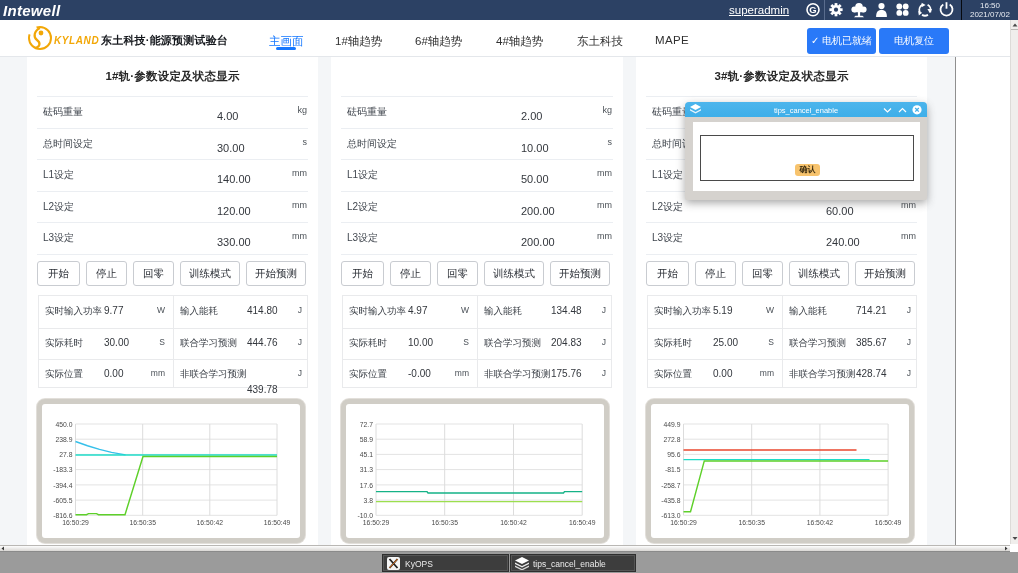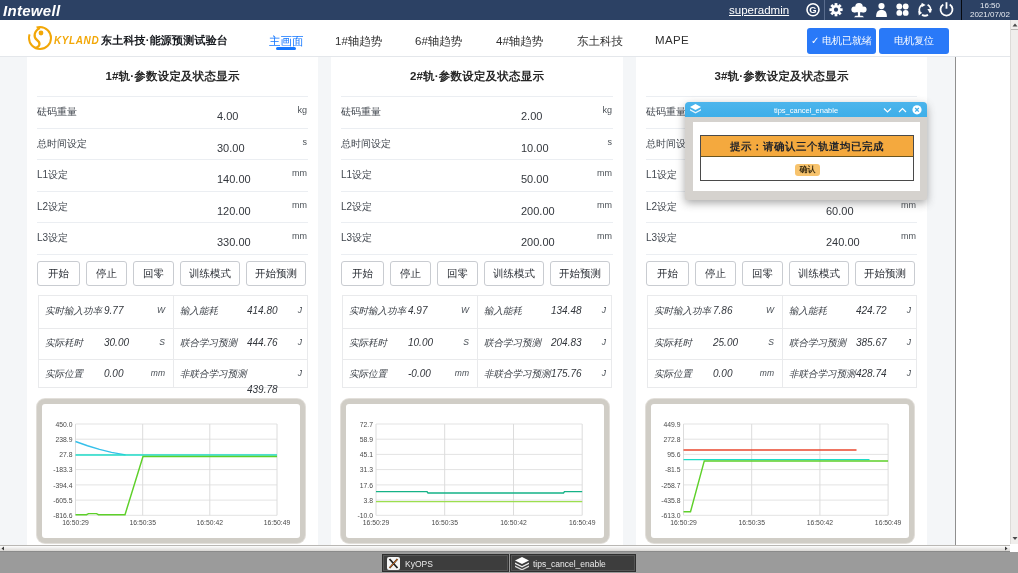--- a/index.html
+++ b/index.html
@@ -16,29 +16,29 @@
 .nav { position:absolute; top:14px; font-size:11.5px; color:#303030; }
 .nav.act { color:#1678ff; }
 #navul { position:absolute; left:276px; top:27px; width:20px; height:3px; background:#1678ff; border-radius:2px; }
 .bbtn { position:absolute; top:8px; height:26px; background:#2979f8; border-radius:3px; color:#fff; font-size:10px; text-align:center; line-height:26px; }
 #main { position:absolute; left:0; top:57px; width:955px; height:488px; background:#f4f6f8; }
 #rline { position:absolute; left:955px; top:57px; width:1px; height:488px; background:#8f8f8f; }
 #rwhite { position:absolute; left:956px; top:57px; width:54px; height:488px; background:#fff; }
 .card { position:absolute; top:57px; height:488px; background:#fff; }
 .ctitle { position:absolute; top:12px; left:0; right:0; text-align:center; font-size:11.5px; font-weight:bold; color:#262626; letter-spacing:.2px; }
 .hl { position:absolute; left:10px; right:10px; height:1px; background:#ebeef2; }
-.plab { position:absolute; left:10px; font-size:10px; color:#40464e; }
+.plab { position:absolute; left:16px; font-size:10px; color:#40464e; }
 .pval { position:absolute; left:190px; font-size:11px; color:#33373d; }
 .punit { position:absolute; right:11px; font-size:9px; color:#4c5258; }
 .btn { position:absolute; top:204px; height:25px; background:#fff; border:1px solid #c9ccd1; border-radius:3px;
   font-size:10.5px; color:#2b2f36; text-align:center; line-height:23px; }
 .stbl { position:absolute; left:11px; top:238px; width:270px; height:93px; border:1px solid #e9eaec; }
 .shl { position:absolute; left:0; right:0; height:1px; background:#e9eaec; }
 .svl { position:absolute; left:134px; top:0; bottom:0; width:1px; background:#e9eaec; }
-.sc { position:absolute; font-size:9.5px; color:#3c4148; white-space:nowrap;font-style:italic; }
+.sc { position:absolute; font-size:9.5px; color:#3c4148; white-space:nowrap; }
 .sv { font-size:10px; color:#33373d; }
 .su { left:0; text-align:right; color:#4a5057; font-size:8.5px; }
 .chbox { position:absolute; left:10px; top:342px; width:268px; height:144px; background:#fff;
   border:5px solid #d0cdc6; border-radius:8px; box-shadow:0 0 0 1px #e2dfda; overflow:hidden; }
 .chbox svg { font-family:"Liberation Sans",sans-serif; }
 #dlg { position:absolute; left:685px; top:102px; width:242px; height:98px; background:#d5d2ce;
   border-radius:5px 5px 2px 2px; box-shadow:0 3px 9px rgba(60,60,60,.45); }
 #dlgtitle { position:absolute; left:0; top:0; width:242px; height:15px; border-radius:4px 4px 0 0;
   background:linear-gradient(#4cb5ec,#3daee9); }
 #dlgtext { position:absolute; left:0; top:3.5px; width:242px; text-align:center; color:#fff; font-size:7.5px; }
@@ -132,21 +132,20 @@
         <text x="100.7" y="121.3" font-size="6.8" fill="#4a4a4a" text-anchor="middle">16:50:35</text>
         <text x="167.8" y="121.3" font-size="6.8" fill="#4a4a4a" text-anchor="middle">16:50:42</text>
         <text x="235.0" y="121.3" font-size="6.8" fill="#4a4a4a" text-anchor="middle">16:50:49</text>
         <polyline points="33.5,37.5 45.5,41.8 57.5,45.4 69.5,48.4 83.5,50.9" fill="none" stroke="#36c0ea" stroke-width="1.45"></polyline>
         <polyline points="33.5,51.0 235.0,51.0" fill="none" stroke="#1edbc8" stroke-width="1.45"></polyline>
         <polyline points="33.5,110.7 44.5,110.7 46.5,109.6 54.5,109.6 56.5,110.7 83.0,110.7 101.0,52.5 235.0,52.5" fill="none" stroke="#5ed02a" stroke-width="1.45"></polyline>
       </svg>
     </div>
   </div>
 <div class="card" style="left:331px;width:292px">
-    <div class="ctitle">2#轨·参数设定及状态显示</div>
     <div class="hl" style="top:39.0px"></div>
     <div class="hl" style="top:70.5px"></div>
     <div class="hl" style="top:102.0px"></div>
     <div class="hl" style="top:133.5px"></div>
     <div class="hl" style="top:165.0px"></div>
     <div class="hl" style="top:196.5px"></div>
     <div class="plab" style="top:48.0px">砝码重量</div>
     <div class="pval" style="top:53.0px">2.00</div>
     <div class="punit" style="top:48.0px">kg</div>
     <div class="plab" style="top:79.5px">总时间设定</div>
@@ -244,24 +243,24 @@
     <div class="btn" style="left:10px;width:43px">开始</div>
     <div class="btn" style="left:59px;width:41px">停止</div>
     <div class="btn" style="left:106px;width:41px">回零</div>
     <div class="btn" style="left:153px;width:60px">训练模式</div>
     <div class="btn" style="left:219px;width:60px">开始预测</div>
     <div class="stbl">
       <div class="shl" style="top:32px"></div>
       <div class="shl" style="top:63px"></div>
       <div class="svl"></div>
       <div class="sc" style="left:6px;top:9px">实时输入功率</div>
-      <div class="sc sv" style="left:65px;top:9px">7.86</div>
+      <div class="sc sv" style="left:65px;top:9px">5.19</div>
       <div class="sc su" style="width:126px;top:9px">W</div>
       <div class="sc" style="left:141px;top:9px">输入能耗</div>
-      <div class="sc sv" style="left:208px;top:9px">424.72</div>
+      <div class="sc sv" style="left:208px;top:9px">714.21</div>
       <div class="sc su" style="width:263px;top:9px">J</div>
       <div class="sc" style="left:6px;top:41px">实际耗时</div>
       <div class="sc sv" style="left:65px;top:41px">25.00</div>
       <div class="sc su" style="width:126px;top:41px">S</div>
       <div class="sc" style="left:141px;top:41px">联合学习预测</div>
       <div class="sc sv" style="left:208px;top:41px">385.67</div>
       <div class="sc su" style="width:263px;top:41px">J</div>
       <div class="sc" style="left:6px;top:72px">实际位置</div>
       <div class="sc sv" style="left:65px;top:72px">0.00</div>
       <div class="sc su" style="width:126px;top:72px">mm</div>
@@ -384,21 +383,20 @@
   </svg>
   <div id="dlgtext">tips_cancel_enable</div>
   <svg width="46" height="13" style="position:absolute;left:196px;top:1px">
     <path d="M3 5.5 L6.5 9 L10 5.5" fill="none" stroke="#fff" stroke-width="1.2"></path>
     <path d="M18 9 L21.5 5.5 L25 9" fill="none" stroke="#fff" stroke-width="1.2"></path>
     <circle cx="36" cy="6.8" r="4.6" fill="#fff"></circle>
     <path d="M34.2 5 L37.8 8.6 M37.8 5 L34.2 8.6" stroke="#41aee9" stroke-width="1.3"></path>
   </svg>
   <div id="dlgwhite"></div>
   <div id="dlgbox">
-    <div id="dlgorange">提示：请确认三个轨道均已完成</div>
     <div id="dlgok">确认</div>
   </div>
 </div>
 <div id="vsb">
   <svg width="8" height="524" style="position:absolute;left:0;top:0">
     <path d="M1.5 6.5 L6.5 6.5 L4 3.5 Z" fill="#4a4a4a"></path>
     <line x1="0" y1="9.5" x2="8" y2="9.5" stroke="#b9b7b4" stroke-width="1"></line>
     <path d="M1.5 517 L6.5 517 L4 520 Z" fill="#4a4a4a"></path>
   </svg>
 </div>

